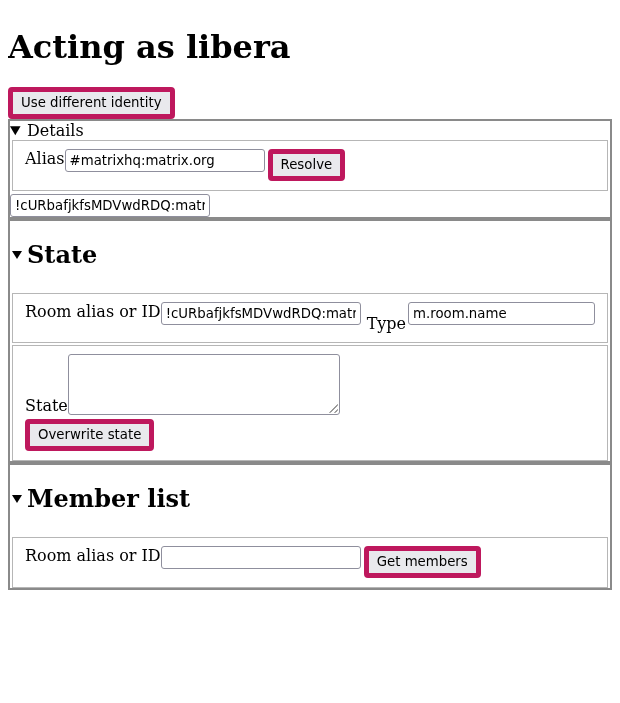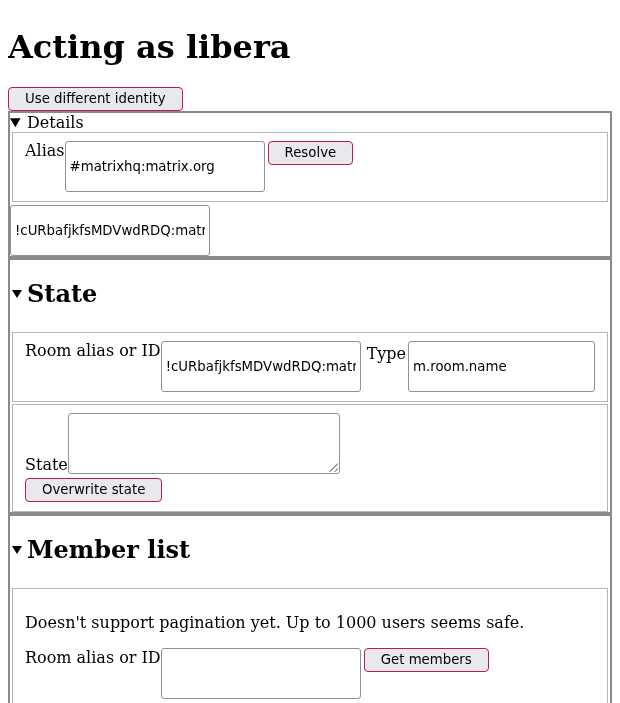--- a/index.html
+++ b/index.html
@@ -16,35 +16,35 @@
     font-weight: 700;
     margin: 21px 0;
     line-height: 1.15;
   }
 
   button {
     font-family: "DejaVu Sans", "Liberation Sans", sans-serif;
     font-size: 13.3px;
     color: #000;
     background: #e9e9ed;
-    border: 1px solid #be185d;
+    border: 5px solid #be185d;
     border-radius: 4px;
-    padding: 3px 16px;
+    padding: 3px 8px;
     line-height: 16px;
   }
   .inline-btn { margin-left: 3px; }
 
   input[type="text"] {
     font-family: "DejaVu Sans", "Liberation Sans", sans-serif;
     font-size: 13.3px;
     color: #000;
     background: #fff;
     border: 1px solid #8f8f9d;
     border-radius: 3px;
-    padding: 17px 4px;
+    padding: 3px 4px;
     height: 15px;
     width: 190px;
   }
   input.type-input { width: 177px; }
 
   details.section {
     border: 2px solid #8a8a8a;
   }
   summary {
     list-style: none;
@@ -76,21 +76,21 @@
   .box {
     border: 1px solid #b6b6b6;
     margin: 0 2px;
     padding: 8px 12px 9px 12px;
   }
   .box + .box { margin-top: 2px; }
 
   .row { display: flex; align-items: flex-start; }
   .row + .row { margin-top: 2px; }
   .row .label { flex-shrink: 0; white-space: pre; }
-  .mid-label { margin: 3px 2px 0 6px; flex-shrink: 0; }
+  .mid-label { margin: 12px 2px 0 6px; flex-shrink: 0; }
 
   .roomid-row {
     display: flex; align-items: baseline;
     margin-top: 3px;
   }
 
   .ta-row { display: flex; align-items: flex-end; }
   .ta-wrap { position: relative; display: inline-block; }
   textarea {
     font-family: "DejaVu Sans Mono", "Liberation Mono", monospace;
@@ -166,21 +166,20 @@
   </div>
 </details>
 
 
 <details class="section" open="">
   <summary>
     <span class="disclosure"></span>
     <span class="section-heading">Member list</span>
   </summary>
   <div class="box">
-    <p class="note-para">Doesn't support pagination yet. Up to 1000 users seems safe.</p>
     <div class="row">
       <span class="label">Room alias or ID</span>
         <input type="text" value="" style="">
       <button class="inline-btn">Get members</button>
     </div>
   </div>
 </details>
 
 
 

